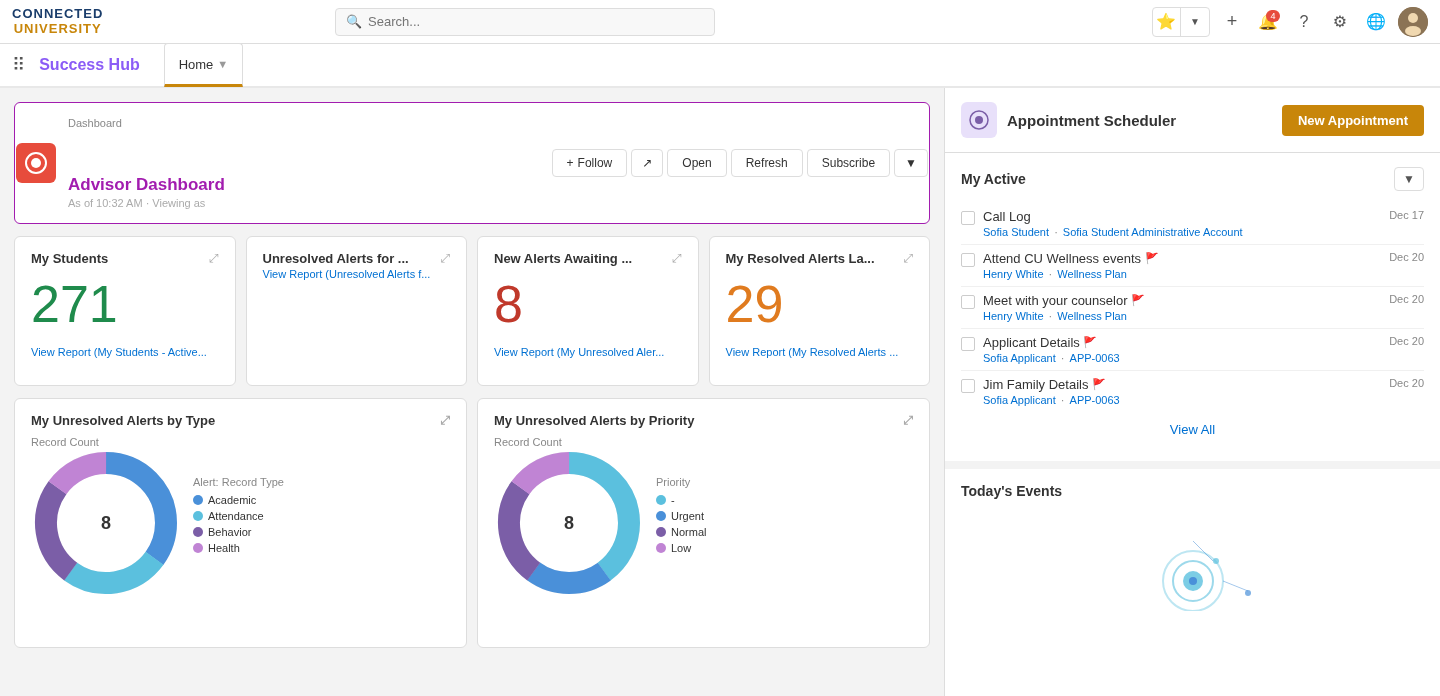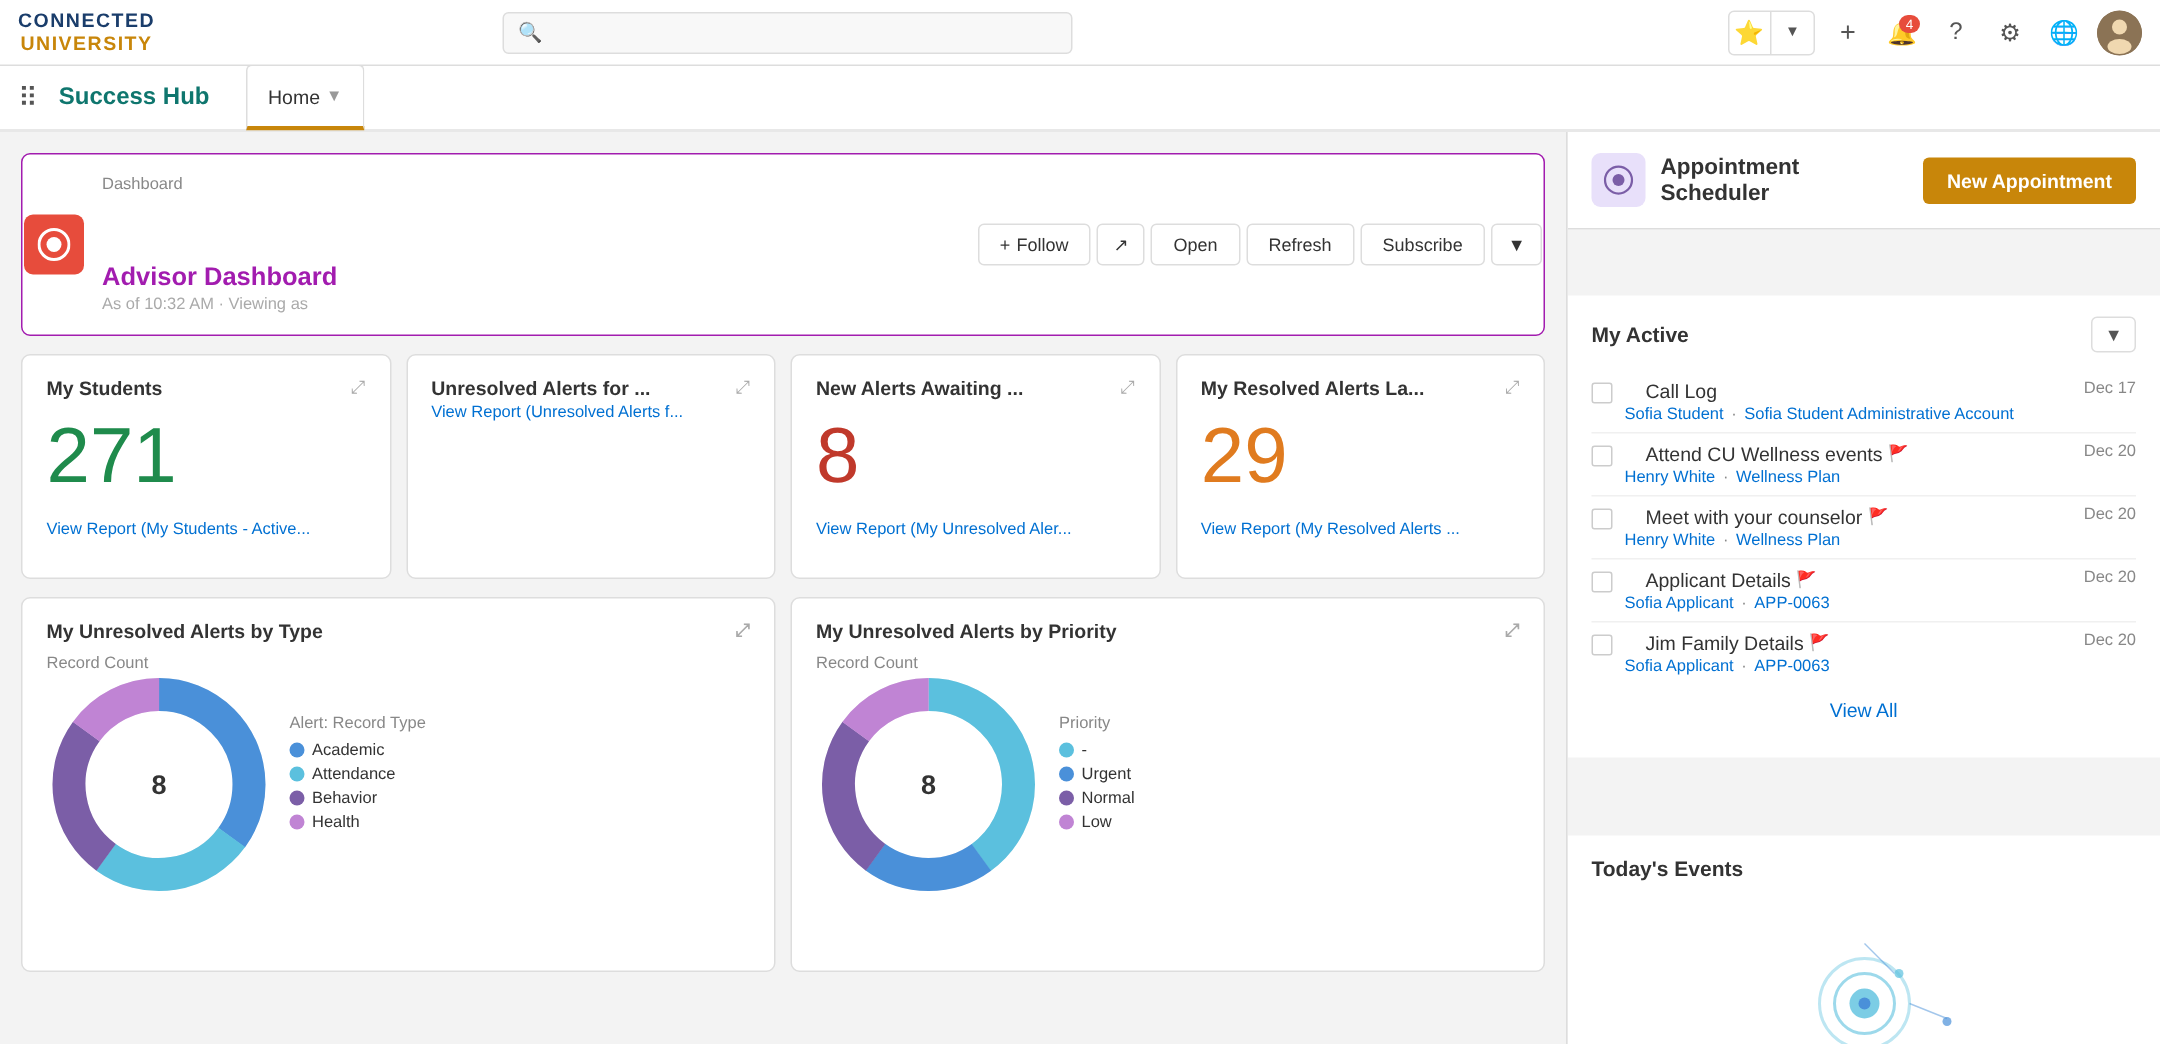--- a/index.html
+++ b/index.html
@@ -32,21 +32,21 @@
     .nav-icon { width: 28px; height: 28px; display: flex; align-items: center; justify-content: center; cursor: pointer; color: #555; font-size: 16px; position: relative; border-radius: 3px; }
     .badge { position: absolute; top: 2px; right: 2px; background: #e74c3c; color: #fff; border-radius: 8px; font-size: 9px; padding: 1px 4px; min-width: 14px; text-align: center; }
     .avatar { width: 30px; height: 30px; border-radius: 50%; background: #8b7355; overflow: hidden; display: flex; align-items: center; justify-content: center; }
 
     
     .app-bar {
       height: 44px; background: #fff; border-bottom: 2px solid #e8e8e8;
       display: flex; align-items: center; padding: 0 12px; gap: 8px;
     }
     .app-grid-icon { color: #555; font-size: 18px; cursor: pointer; margin-right: 6px; }
-    .app-title { font-size: 16px; font-weight: 600; color: #0f766e; margin-right: 16px; }
+    .app-title { font-size: 16px; font-weight: 600; color: #8b5cf6; margin-right: 16px; }
     .home-tab {
       display: flex; align-items: center; gap: 4px;
       background: #fff; border: 1px solid #ddd; border-radius: 4px 4px 0 0;
       padding: 8px 14px; font-size: 13px; color: #333; cursor: pointer;
       border-bottom: 3px solid #c8860a; height: 44px;
     }
 
     
     .main-layout { display: flex; height: calc(696px - 88px); overflow: hidden; }
 
@@ -92,22 +92,22 @@
     
     .chart-row { display: flex; gap: 10px; }
     .chart-card {
       flex: 1; background: #fff; border: 1px solid #ddd; border-radius: 6px;
       padding: 14px 16px; height: 250px; overflow: hidden;
     }
     .chart-title { font-size: 13px; font-weight: 600; color: #333; margin-bottom: 8px; display: flex; justify-content: space-between; }
 
     
     .right-panel {
-      width: 396px; flex-shrink: 0; background: #f3f3f3; border-left: 1px solid #ddd;
-      display: flex; flex-direction: column; overflow-y: auto; gap: 44px;
+      width: 496px; flex-shrink: 0; background: #f3f3f3; border-left: 1px solid #ddd;
+      display: flex; flex-direction: column; overflow-y: auto;
     }
     .appt-header {
       background: #fff; border-bottom: 1px solid #ddd; padding: 14px 16px;
       display: flex; align-items: center; gap: 10px;
     }
     .appt-icon {
       width: 36px; height: 36px; background: #e8e0fa; border-radius: 6px;
       display: flex; align-items: center; justify-content: center; color: #7b5ea7; font-size: 18px;
     }
     .appt-title { flex: 1; font-size: 15px; font-weight: 600; color: #333; }
@@ -124,21 +124,21 @@
     .tasks-dropdown {
       background: #fff; border: 1px solid #ddd; border-radius: 4px;
       padding: 4px 8px; cursor: pointer; font-size: 12px; color: #555;
     }
 
     .task-item { display: flex; align-items: flex-start; gap: 8px; padding: 6px 0; border-bottom: 1px solid #f0f0f0; }
     .task-item:last-child { border-bottom: none; }
     .task-checkbox { width: 14px; height: 14px; border: 1px solid #ccc; border-radius: 2px; flex-shrink: 0; margin-top: 2px; cursor: pointer; }
     .task-content { flex: 1; }
     .task-title-row { display: flex; align-items: center; gap: 4px; }
-    .task-name { font-size: 13px; color: #333; font-weight: 500; margin-left: 14px; }
+    .task-name { font-size: 13px; color: #333; font-weight: 500; }
     .flag-icon { color: #e74c3c; font-size: 11px; }
     .task-meta { font-size: 11px; color: #888; margin-top: 2px; }
     .task-link { color: #0070d2; cursor: pointer; }
     .task-dot { color: #888; margin: 0 2px; }
     .task-date { font-size: 11px; color: #888; flex-shrink: 0; }
 
     .view-all { text-align: center; padding: 10px; color: #0070d2; font-size: 13px; cursor: pointer; }
 
     .events-section { background: #fff; padding: 14px 16px; flex: 1; }
     .events-title { font-size: 14px; font-weight: 700; color: #333; margin-bottom: 12px; }
@@ -167,20 +167,21 @@
 <body>
 
 <div class="top-nav">
   <div class="logo-area">
     <span class="logo-connected">CONNECTED</span>
     <span class="logo-university">UNIVERSITY</span>
   </div>
 
   <div class="search-bar">
     <span class="search-icon">🔍</span>
+    <input type="text" placeholder="Search..." style="">
   </div>
 
   <div class="nav-icons">
     <div class="star-group">
       <div class="nav-icon">⭐</div>
       <div class="nav-icon" style="font-size:10px;">▼</div>
     </div>
     <div class="nav-icon" style="font-size:18px;">+</div>
     <div class="nav-icon" style="font-size:16px;">🔔
       <span class="badge">4</span>

